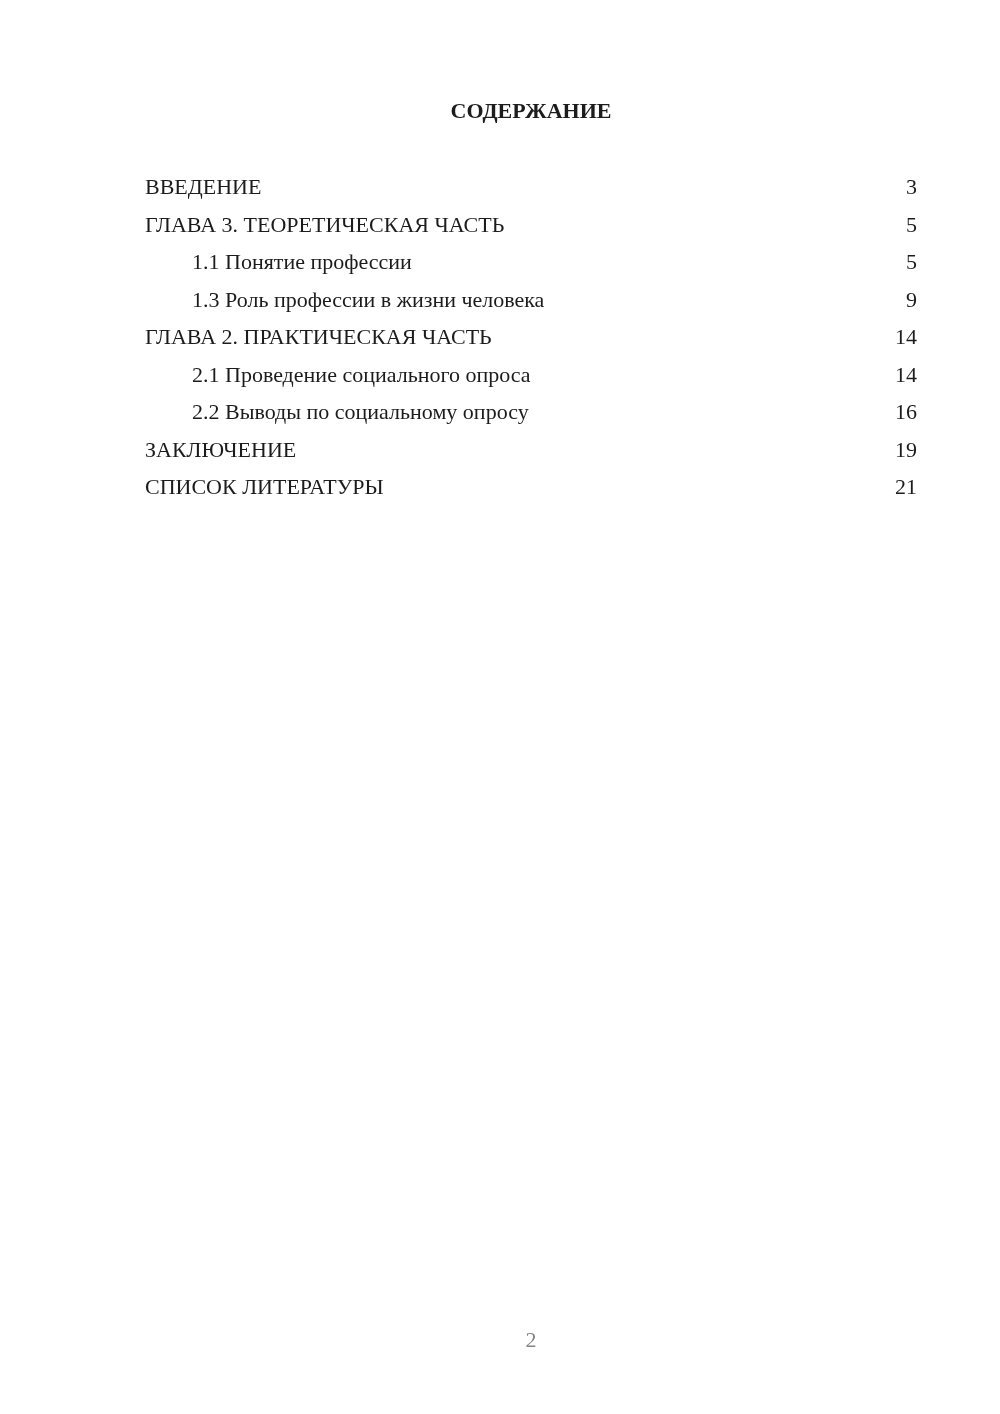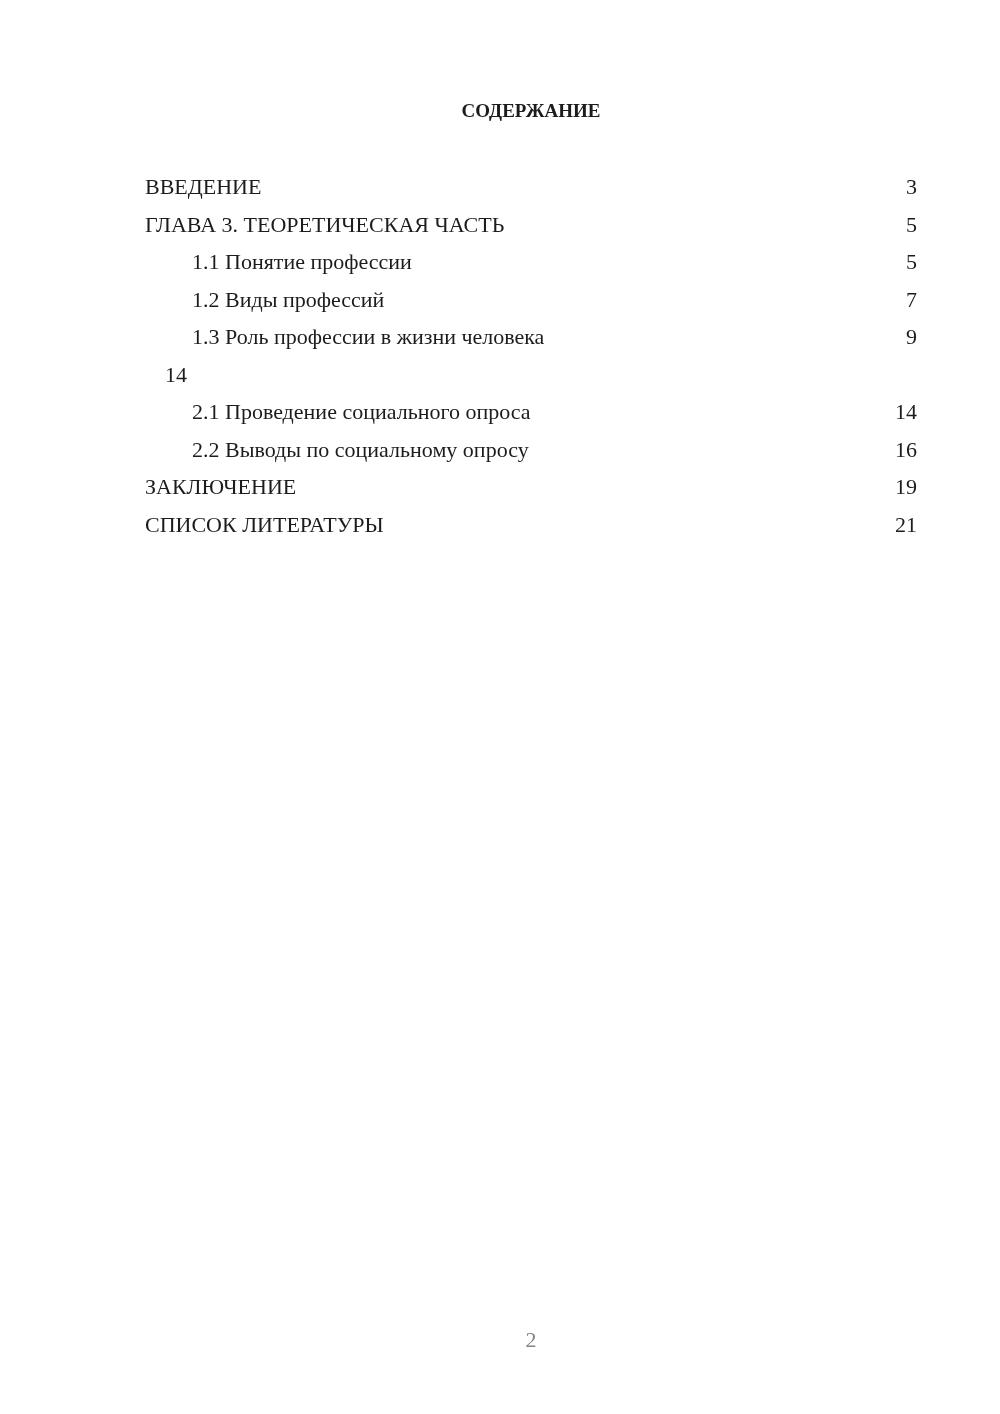--- a/index.html
+++ b/index.html
@@ -23,21 +23,21 @@
   .content {
     position: absolute;
     left: 145px;
     right: 83px;
     top: 0;
   }
   .doc-title {
     margin-top: 97px;
     text-align: center;
     font-weight: bold;
-    font-size: 19px;
+    font-size: 22px;
     line-height: 28px;
   }
   .toc {
     margin-top: 43px;
     font-size: 22px;
   }
   .toc-row {
     display: flex;
     justify-content: space-between;
     align-items: flex-start;
@@ -84,28 +84,25 @@
       </div>
         <div class="toc-row level-0">
         <span class="toc-label">ГЛАВА 3. ТЕОРЕТИЧЕСКАЯ ЧАСТЬ</span>
         <span class="toc-page">5</span>
       </div>
         <div class="toc-row level-1">
         <span class="toc-label">1.1 Понятие профессии</span>
         <span class="toc-page">5</span>
       </div>
         <div class="toc-row level-1">
-        <span class="toc-label">1.2 Виды профессий</span>
-        <span class="toc-page">7</span>
-      </div>
-        <div class="toc-row level-1">
         <span class="toc-label">1.3 Роль профессии в жизни человека</span>
         <span class="toc-page">9</span>
       </div>
         <div class="toc-row level-0">
+        <span class="toc-label">ГЛАВА 2. ПРАКТИЧЕСКАЯ ЧАСТЬ</span>
         <span class="toc-page">14</span>
       </div>
         <div class="toc-row level-1">
         <span class="toc-label">2.1 Проведение социального опроса</span>
         <span class="toc-page">14</span>
       </div>
         <div class="toc-row level-1">
         <span class="toc-label">2.2 Выводы по социальному опросу</span>
         <span class="toc-page">16</span>
       </div>

